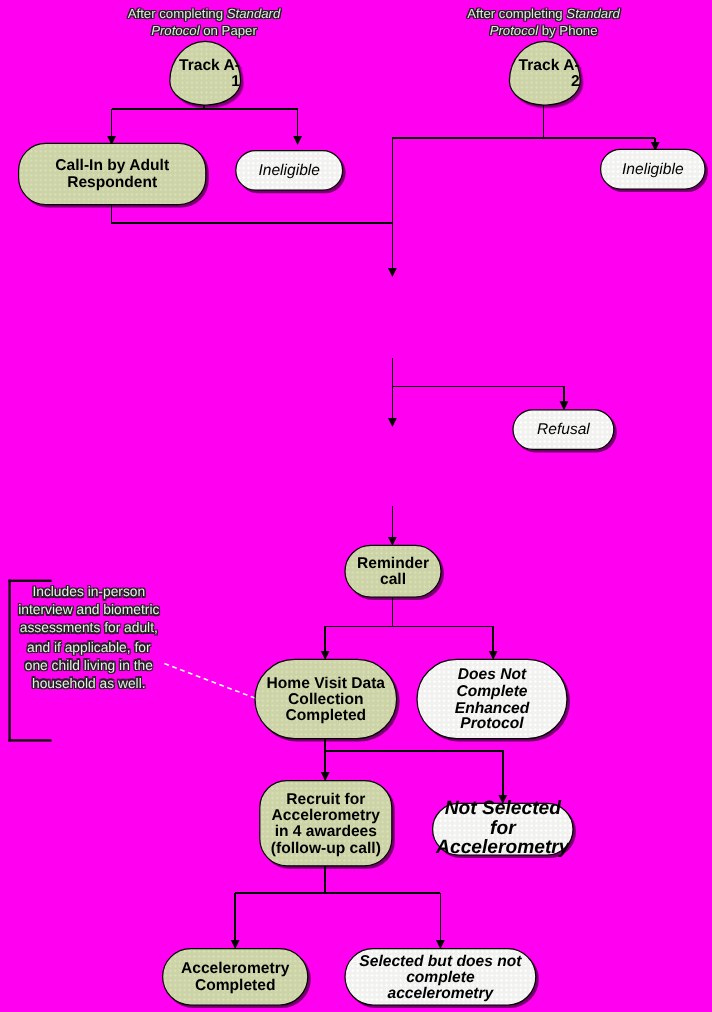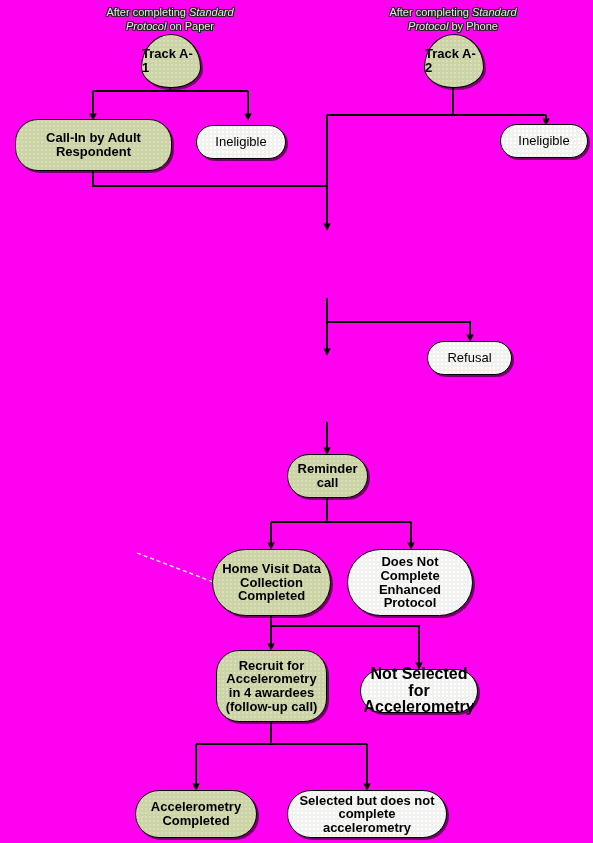--- a/index.html
+++ b/index.html
@@ -32,34 +32,35 @@
   .green{
     background-color:#ccd3a7;
     background-image:radial-gradient(#d8dfb6 38%, transparent 39%);
     background-size:4px 4px;
     font-weight:bold;
   }
   .white{
     background-color:#f1f1ef;
     background-image:radial-gradient(#ffffff 38%, transparent 39%);
     background-size:4px 4px;
+    font-style:italic;
   }
   .r-small{border-radius:23px;}
   .r-pill{border-radius:999px;}
 
   
   .shield{
     position:absolute;z-index:2;
     background-color:#ccd3a7;
     background-image:radial-gradient(#d8dfb6 38%, transparent 39%);
     background-size:4px 4px;
     border:1.5px solid #000;
     border-radius:50% 50% 48% 48% / 62% 62% 38% 38%;
     display:flex;align-items:center;justify-content:center;
-    text-align:left;font-weight:bold;line-height:1.1;
+    text-align:right;font-weight:bold;line-height:1.1;
     filter:drop-shadow(2px 2px 0 rgba(0,0,0,.5));
   }
 
   
   .caption{
     position:absolute;z-index:3;
     text-align:center;
     color:#e8e8e8;
     font-size:11px;
     line-height:1.25;
@@ -193,14 +194,17 @@
   </div>
 
   <div class="node green r-pill" style="left:135px;top:790px;width:122px;height:48px;font-size:13px;padding:0 5px;">
     <span>Accelerometry Completed</span>
   </div>
 
   <div class="node white r-pill" style="left:287px;top:790px;width:160px;height:48px;font-size:13px;font-weight:bold;padding:0 6px;">
     <span>Selected but does not complete accelerometry</span>
   </div>
 
+  <div class="annot" style="left:7px;top:483px;width:132px;height:135px;">
+    <span>Includes in-person interview and biometric assessments for adult, and if applicable, for one child living in the household as well.</span>
+  </div>
 
 </div>
 
 </body></html>

